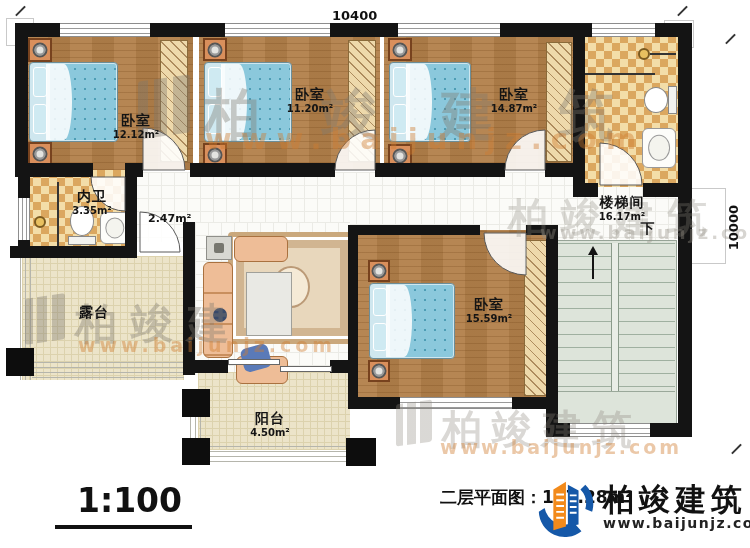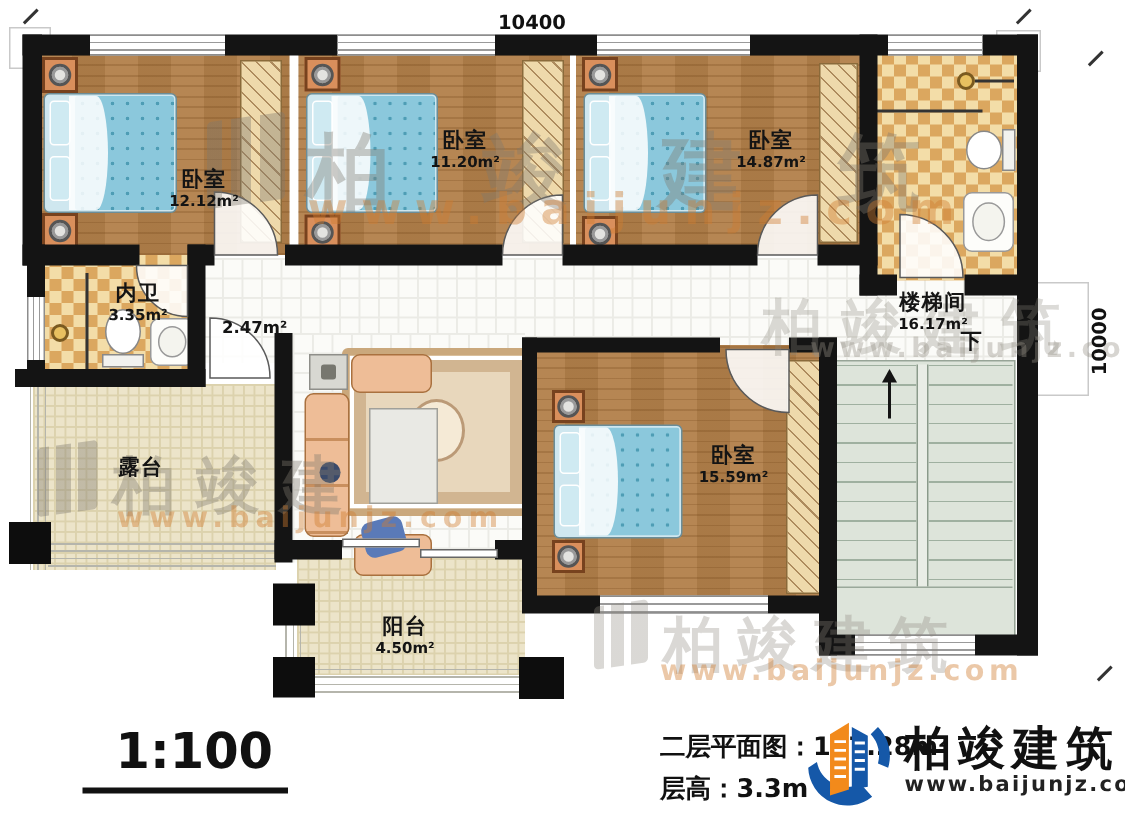--- a/index.html
+++ b/index.html
@@ -327,23 +327,20 @@
     <span class="rname">阳台</span>
     <span class="rarea">4.50m²</span>
   </div>
 
   <div class="abs title-block">
     <span class="title-scale">1:100</span>
   </div>
   <div class="abs info-line" style="left:440px;top:486px;">
     <span>二层平面图：</span><span>127.28m²</span>
   </div>
-  <div class="abs info-line" style="left:440px;top:514px;">
-    <span>层高：</span><span>3.3m</span>
-  </div>
 
   <div class="abs brand">
     <svg width="62" height="64" viewBox="0 0 64 66">
       <path d="M6 38 A27 27 0 0 0 50 58 L42 49 A21 21 0 0 1 12 34 Z" fill="#1558a8"></path>
       <path d="M54 10 A28 28 0 0 1 61 38 L54 35 A21 21 0 0 0 49 15 Z" fill="#1558a8"></path>
       <polygon points="21,15 34,7 34,53 21,57" fill="#f28a1b"></polygon>
       <polygon points="36,10 47,16 47,51 36,53" fill="#1558a8"></polygon>
       <path d="M24 20h8M24 26h8M24 32h8M24 38h8M24 44h8" stroke="#fff" stroke-width="2"></path>
       <path d="M38 21h7M38 27h7M38 33h7M38 39h7" stroke="#fff" stroke-width="2"></path>
     </svg>

